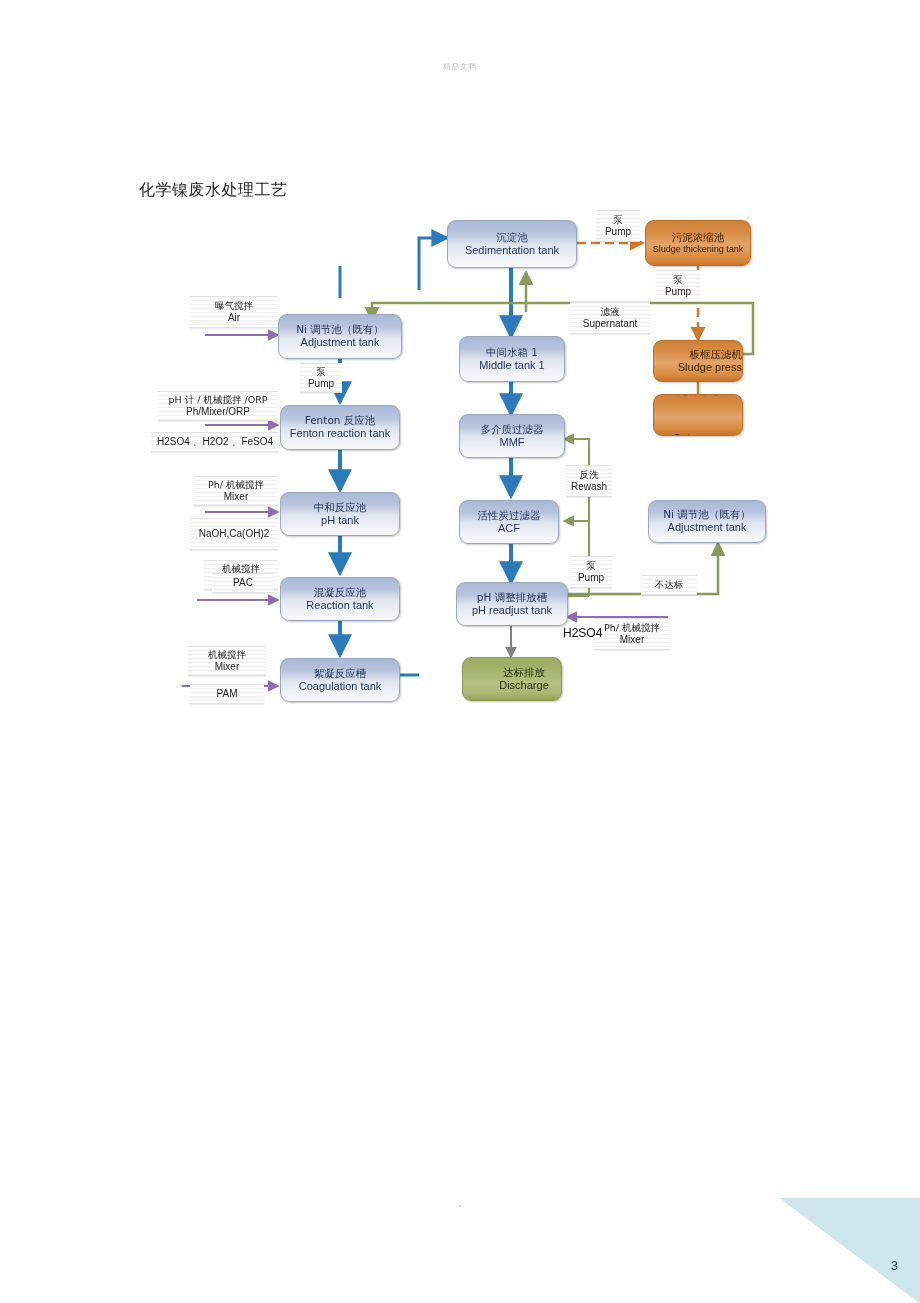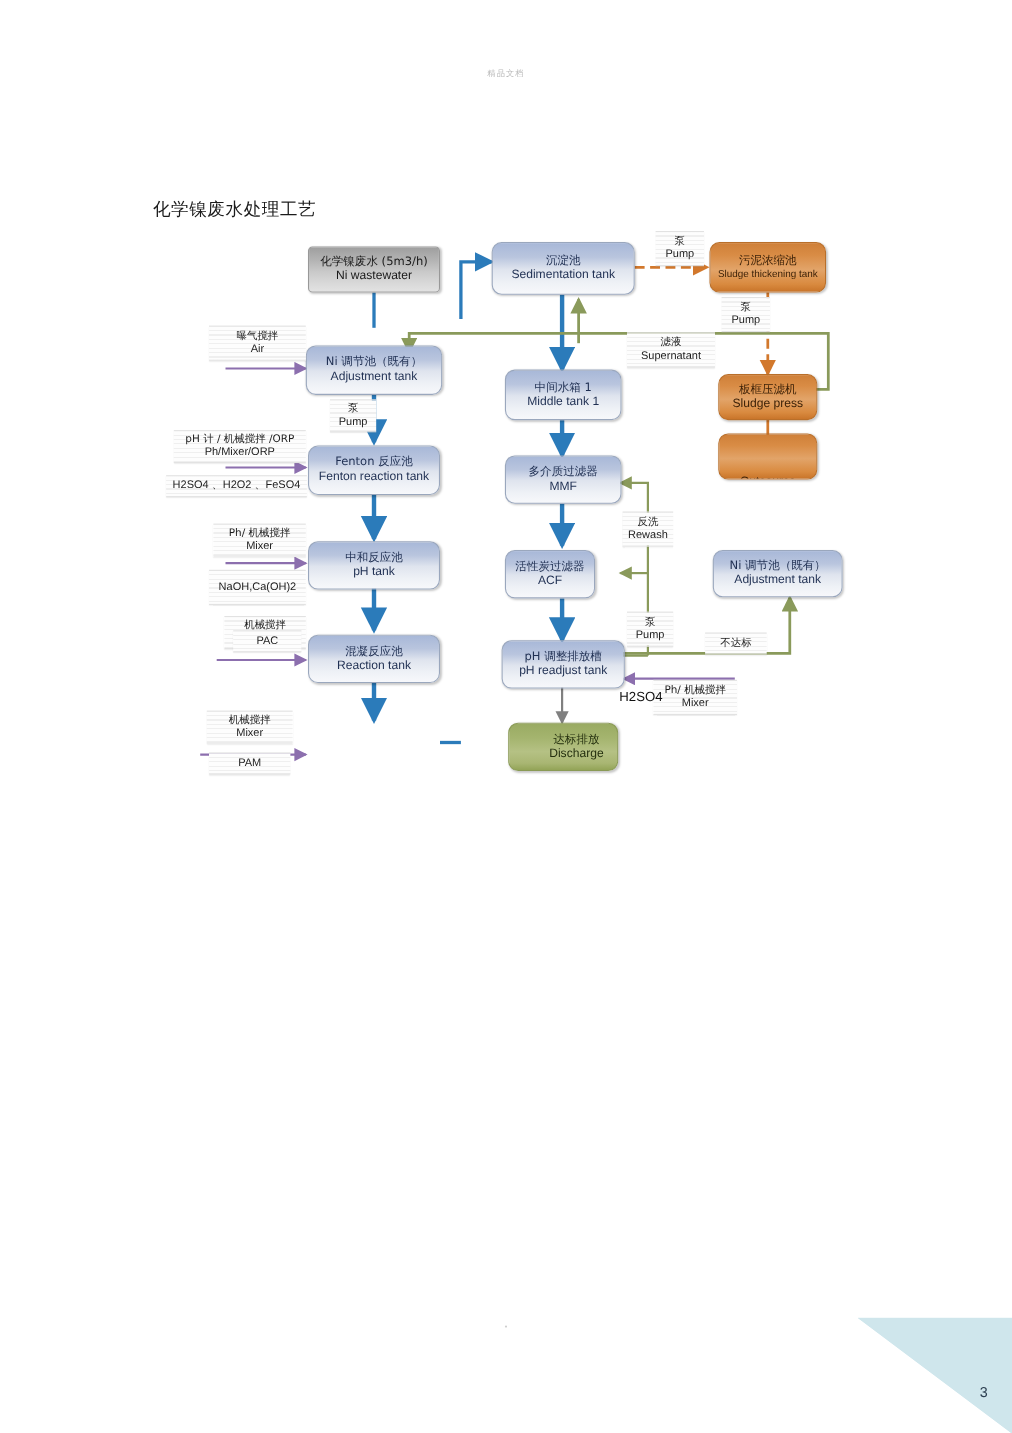--- a/index.html
+++ b/index.html
@@ -129,41 +129,37 @@
       <path d="M205,335 L278,335" stroke="#8c6fae" stroke-width="2" marker-end="url(#ap)"></path>
       <path d="M205,425 L278,425" stroke="#8c6fae" stroke-width="2" marker-end="url(#ap)"></path>
       <path d="M205,512 L278,512" stroke="#8c6fae" stroke-width="2" marker-end="url(#ap)"></path>
       <path d="M197,600 L278,600" stroke="#8c6fae" stroke-width="2" marker-end="url(#ap)"></path>
       <path d="M182,686 L278,686" stroke="#8c6fae" stroke-width="2" marker-end="url(#ap)"></path>
 
       <path d="M668,617 L567,617" stroke="#8c6fae" stroke-width="2" marker-end="url(#ap)"></path>
     </g>
   </svg>
 
-  <div class="node n-gray" style="left:280px;top:224px;width:120px;height:42px;">
-    <span class="cn">化学镍废水   (5m3/h)</span>
-    <span class="en">Ni wastewater</span>
-  </div>
 
   <div class="node n-blue" style="left:447px;top:220px;width:130px;height:48px;">
     <span class="cn">沉淀池</span>
     <span class="en">Sedimentation tank</span>
   </div>
 
   <div class="node n-orange" style="left:645px;top:220px;width:106px;height:46px;">
     <span class="cn">污泥浓缩池</span>
     <span class="en" style="font-size:9px">Sludge thickening tank</span>
   </div>
 
   <div class="node n-blue" style="left:278px;top:314px;width:124px;height:45px;">
     <span class="cn">Ni 调节池（既有）</span>
     <span class="en">Adjustment tank</span>
   </div>
 
-  <div class="node n-orange" style="left:653px;top:340px;width:90px;height:42px;">
+  <div class="node n-orange" style="left:653px;top:340px;width:90px;height:42px;align-items:flex-end;">
     <span class="cn">板框压滤机</span>
     <span class="en">Sludge press</span>
   </div>
 
   <div class="node n-blue" style="left:459px;top:336px;width:106px;height:46px;">
     <span class="cn">中间水箱  1</span>
     <span class="en">Middle tank 1</span>
   </div>
 
   <div class="node n-blue" style="left:280px;top:405px;width:120px;height:45px;">
@@ -179,40 +175,44 @@
   <div class="node n-orange" style="left:653px;top:394px;width:90px;height:42px;gap:35px;">
     <span class="cn">泥饼外运</span>
     <span class="en">Outsource</span>
   </div>
 
   <div class="node n-blue" style="left:280px;top:492px;width:120px;height:44px;">
     <span class="cn">中和反应池</span>
     <span class="en">pH tank</span>
   </div>
 
-  <div class="node n-blue" style="left:459px;top:500px;width:82px;height:44px;">
+  <div class="node n-blue" style="left:459px;top:500px;width:100px;height:44px;">
     <span class="cn">活性炭过滤器</span>
     <span class="en">ACF</span>
   </div>
 
   <div class="node n-blue" style="left:648px;top:500px;width:118px;height:43px;">
     <span class="cn">Ni 调节池（既有）</span>
     <span class="en">Adjustment tank</span>
   </div>
 
   <div class="node n-blue" style="left:280px;top:577px;width:120px;height:44px;">
     <span class="cn">混凝反应池</span>
     <span class="en">Reaction tank</span>
   </div>
 
   <div class="node n-blue" style="left:456px;top:582px;width:112px;height:44px;">
     <span class="cn">pH 调整排放槽</span>
     <span class="en">pH readjust tank</span>
   </div>
 
+  <div class="node n-blue" style="left:280px;top:658px;width:120px;height:44px;">
+    <span class="cn">絮凝反应槽</span>
+    <span class="en">Coagulation tank</span>
+  </div>
 
   <div class="node n-green" style="left:462px;top:657px;width:100px;height:44px;">
     <span class="cn">达标排放</span>
     <span class="en">Discharge</span>
   </div>
 
   <div class="chip" style="left:596px;top:210px;width:44px;height:32px;">
     <span class="cn">泵</span>
     <span class="en">Pump</span>
   </div>

